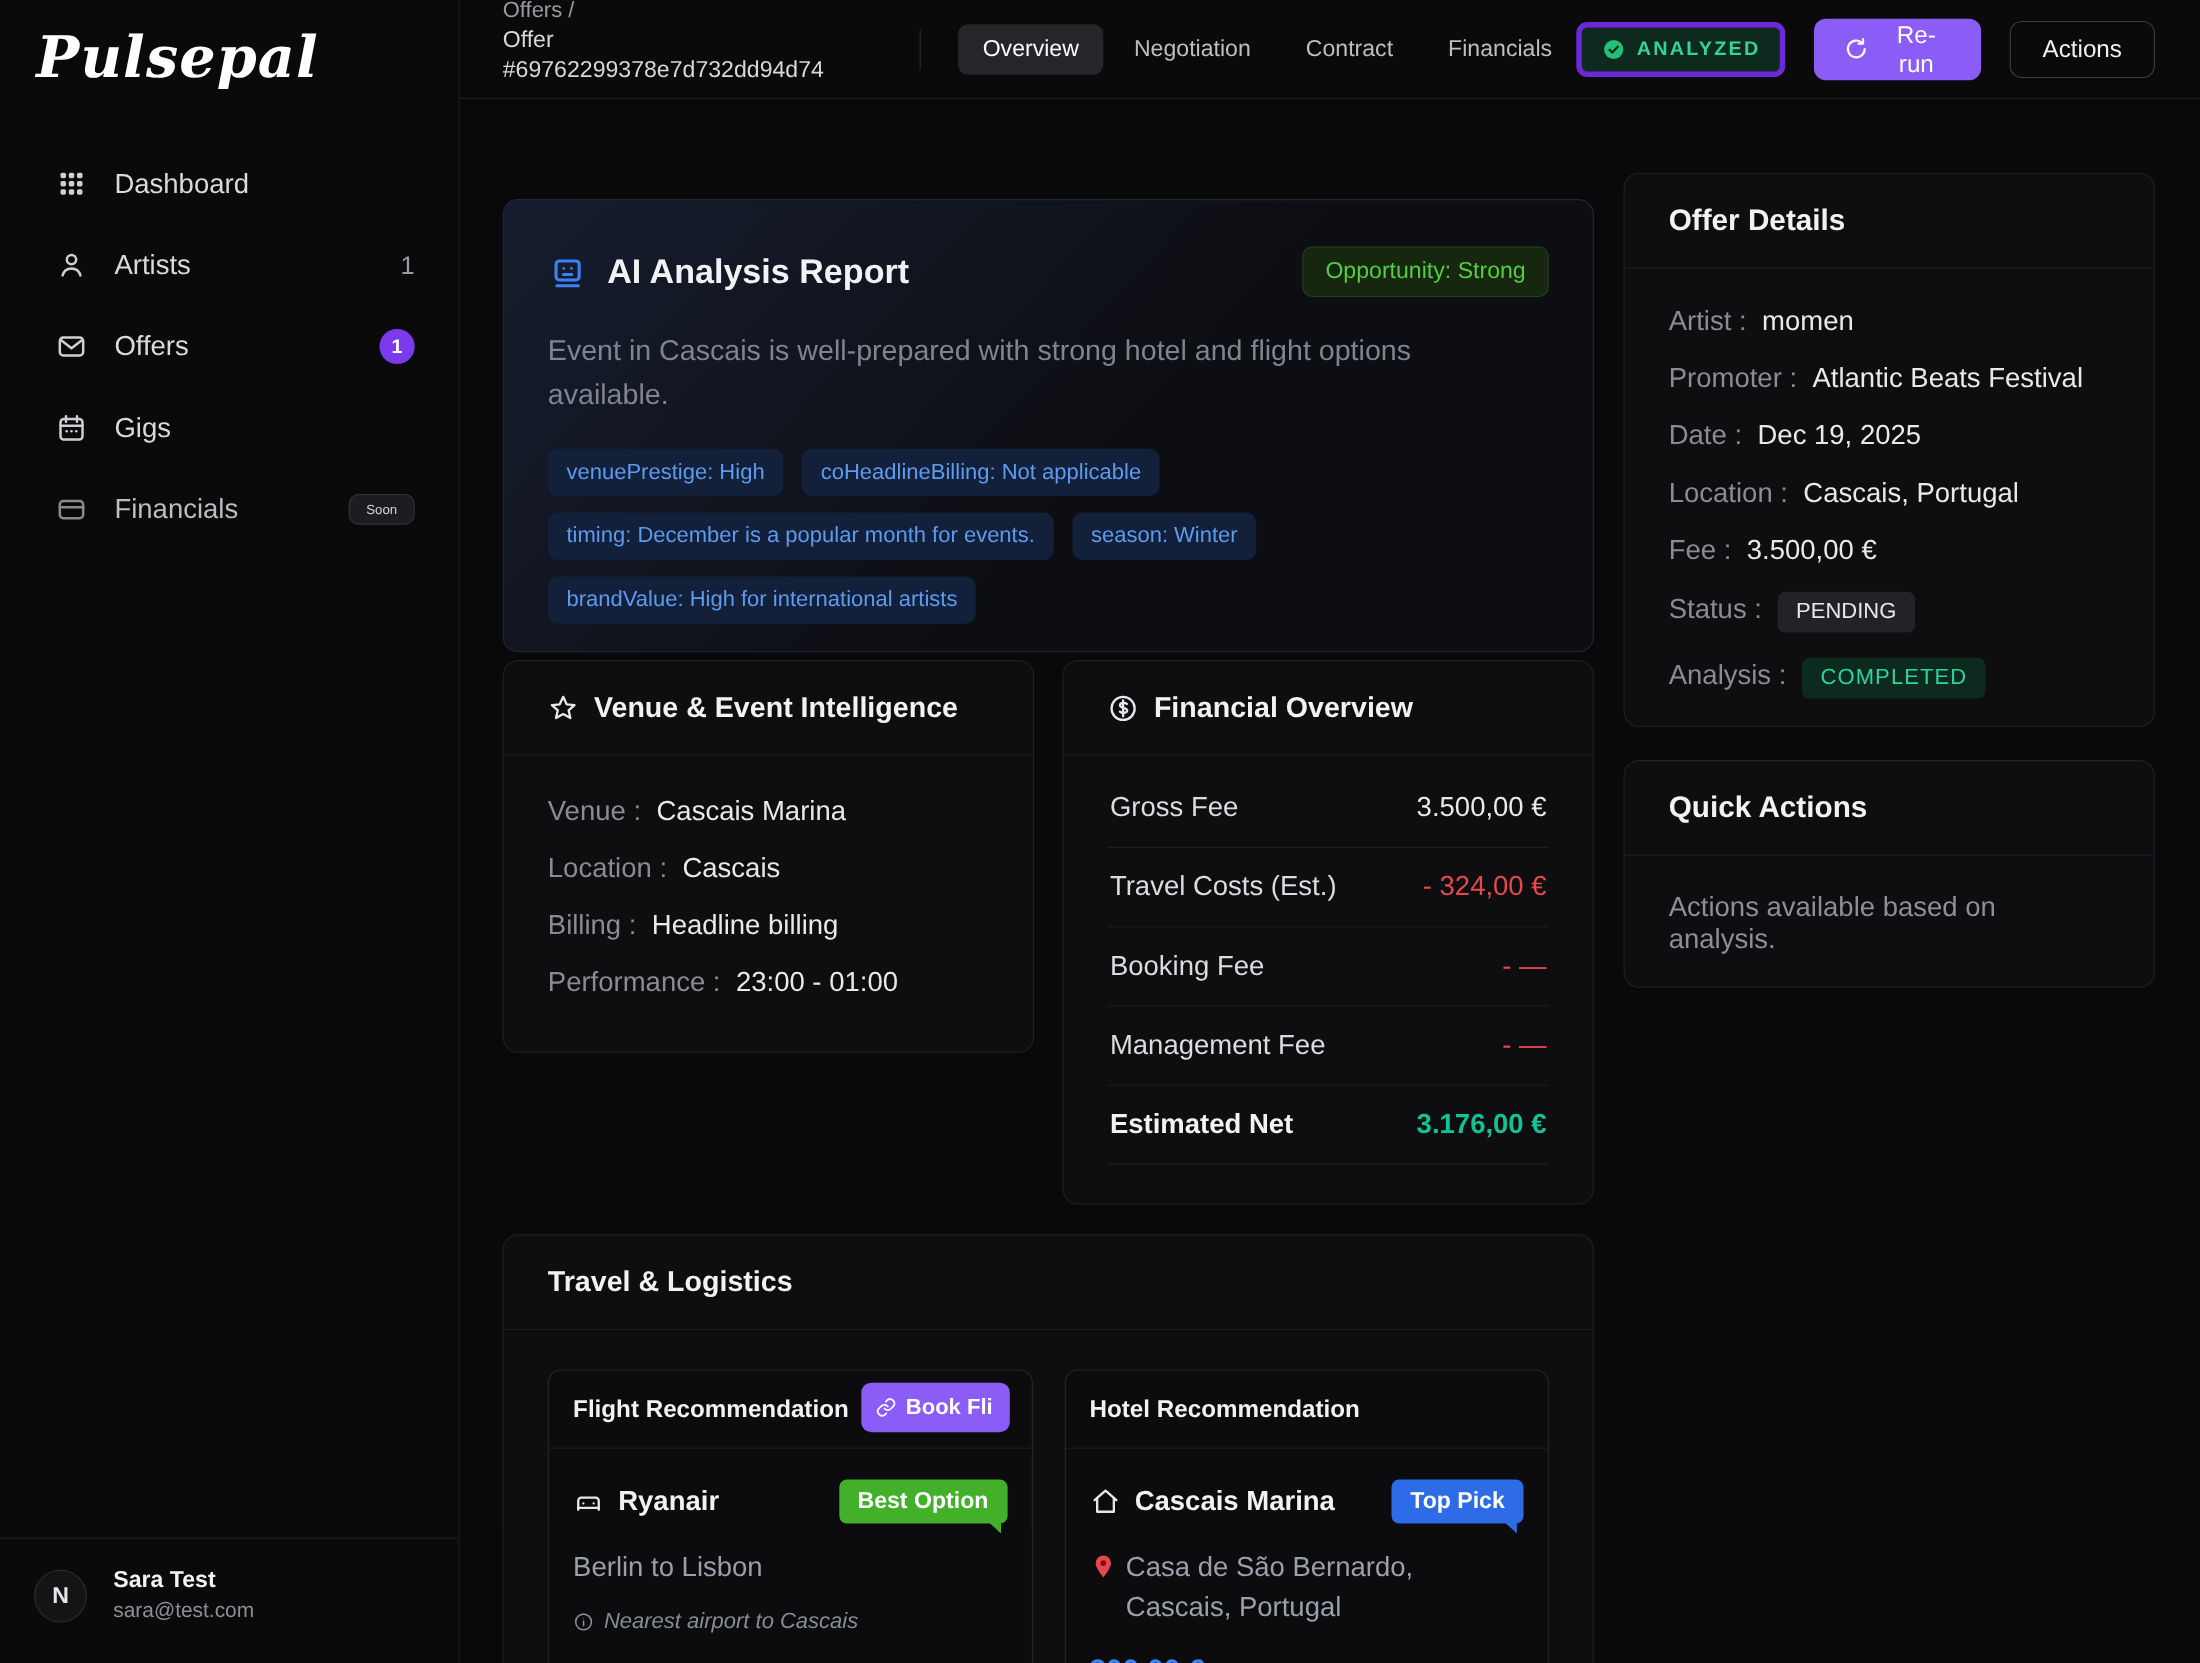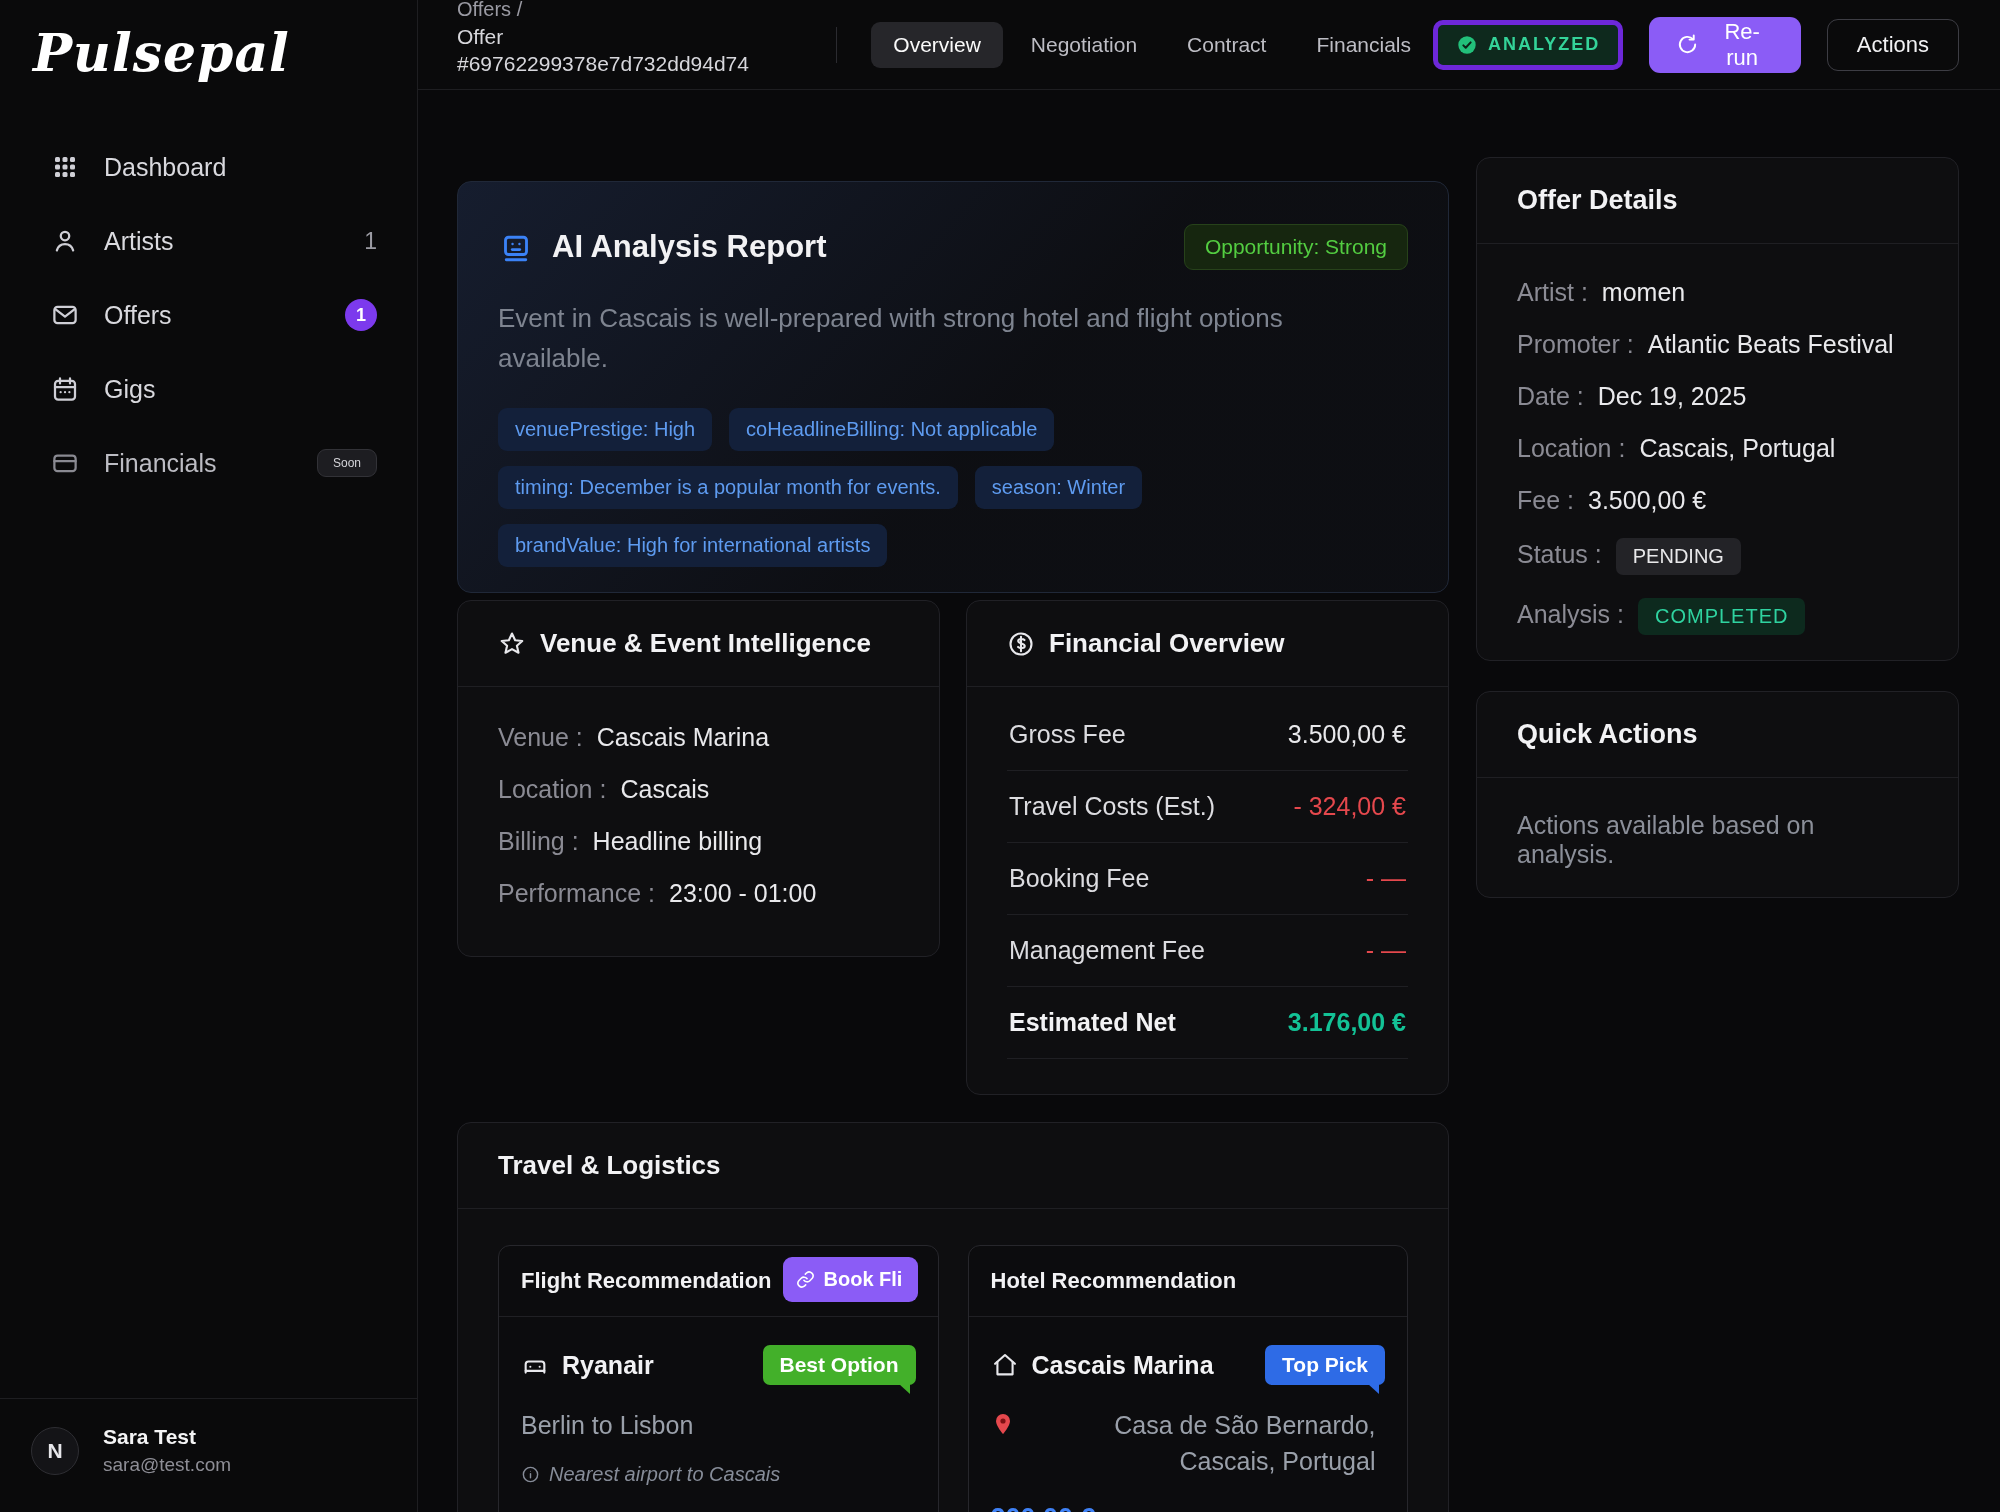--- a/index.html
+++ b/index.html
@@ -124,21 +124,21 @@
     border-left:11px solid transparent; border-top:10px solid; }
   .flag.green { background:#43b02a; } .flag.green:after { border-top-color:#43b02a; }
   .flag.blue { background:#2e6be6; } .flag.blue:after { border-top-color:#2e6be6; }
   .rec-sub { margin-top:22px; font-size:25px; color:#9aa0aa; line-height:36px; }
   .rec-note { margin-top:20px; display:flex; align-items:center; gap:9px;
     font-size:20px; font-style:italic; color:#868c98; }
   .rec-price { margin-top:24px; font-size:27px; font-weight:700; color:#f0f0f2; }
   .rec-price.blue { color:#3f82f6; }
   .rec-price .suffix { font-size:20px; font-weight:400; color:#8a8f99; margin-left:10px; }
   .addr { display:flex; gap:9px; }
-  .addr .txt { width:352px;text-align:right; }
+  .addr .txt { width:352px; }
   .addr .ic { margin-top:5px; flex:0 0 auto; }
 </style>
 </head>
 <body>
 
 <div id="page">
 
   <div class="sidebar">
     <div class="logo">Pulsepal</div>
 

